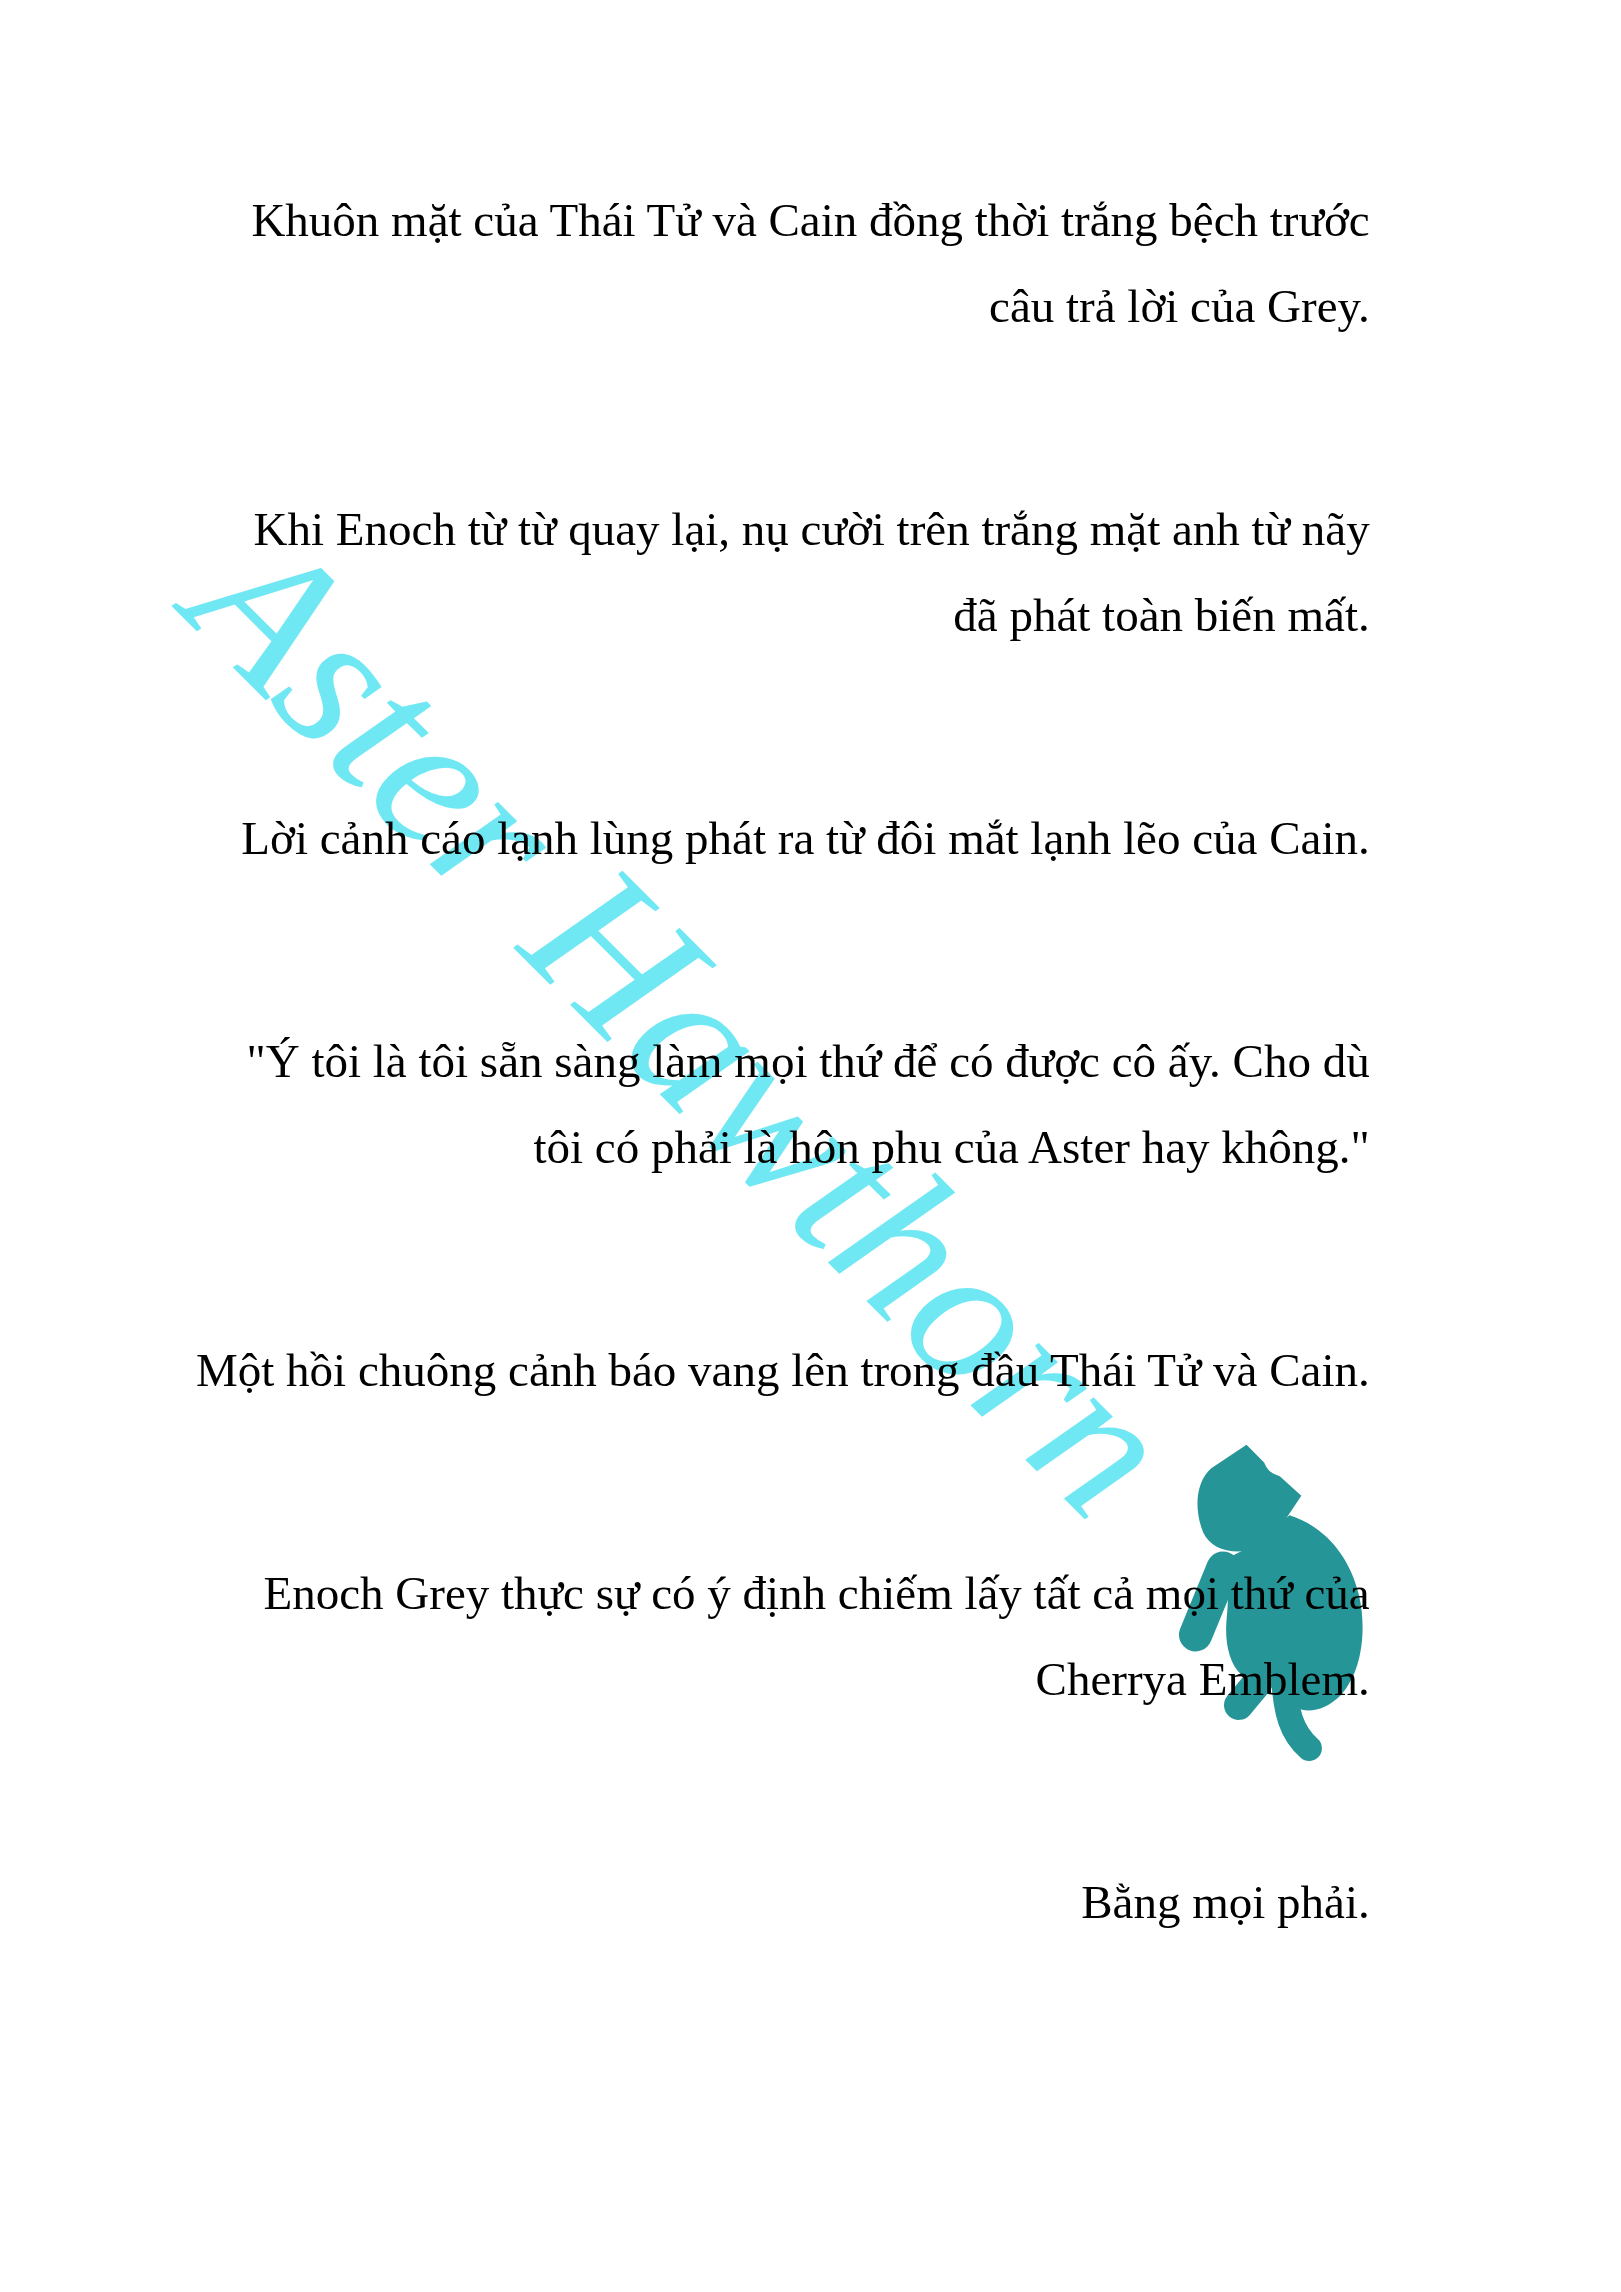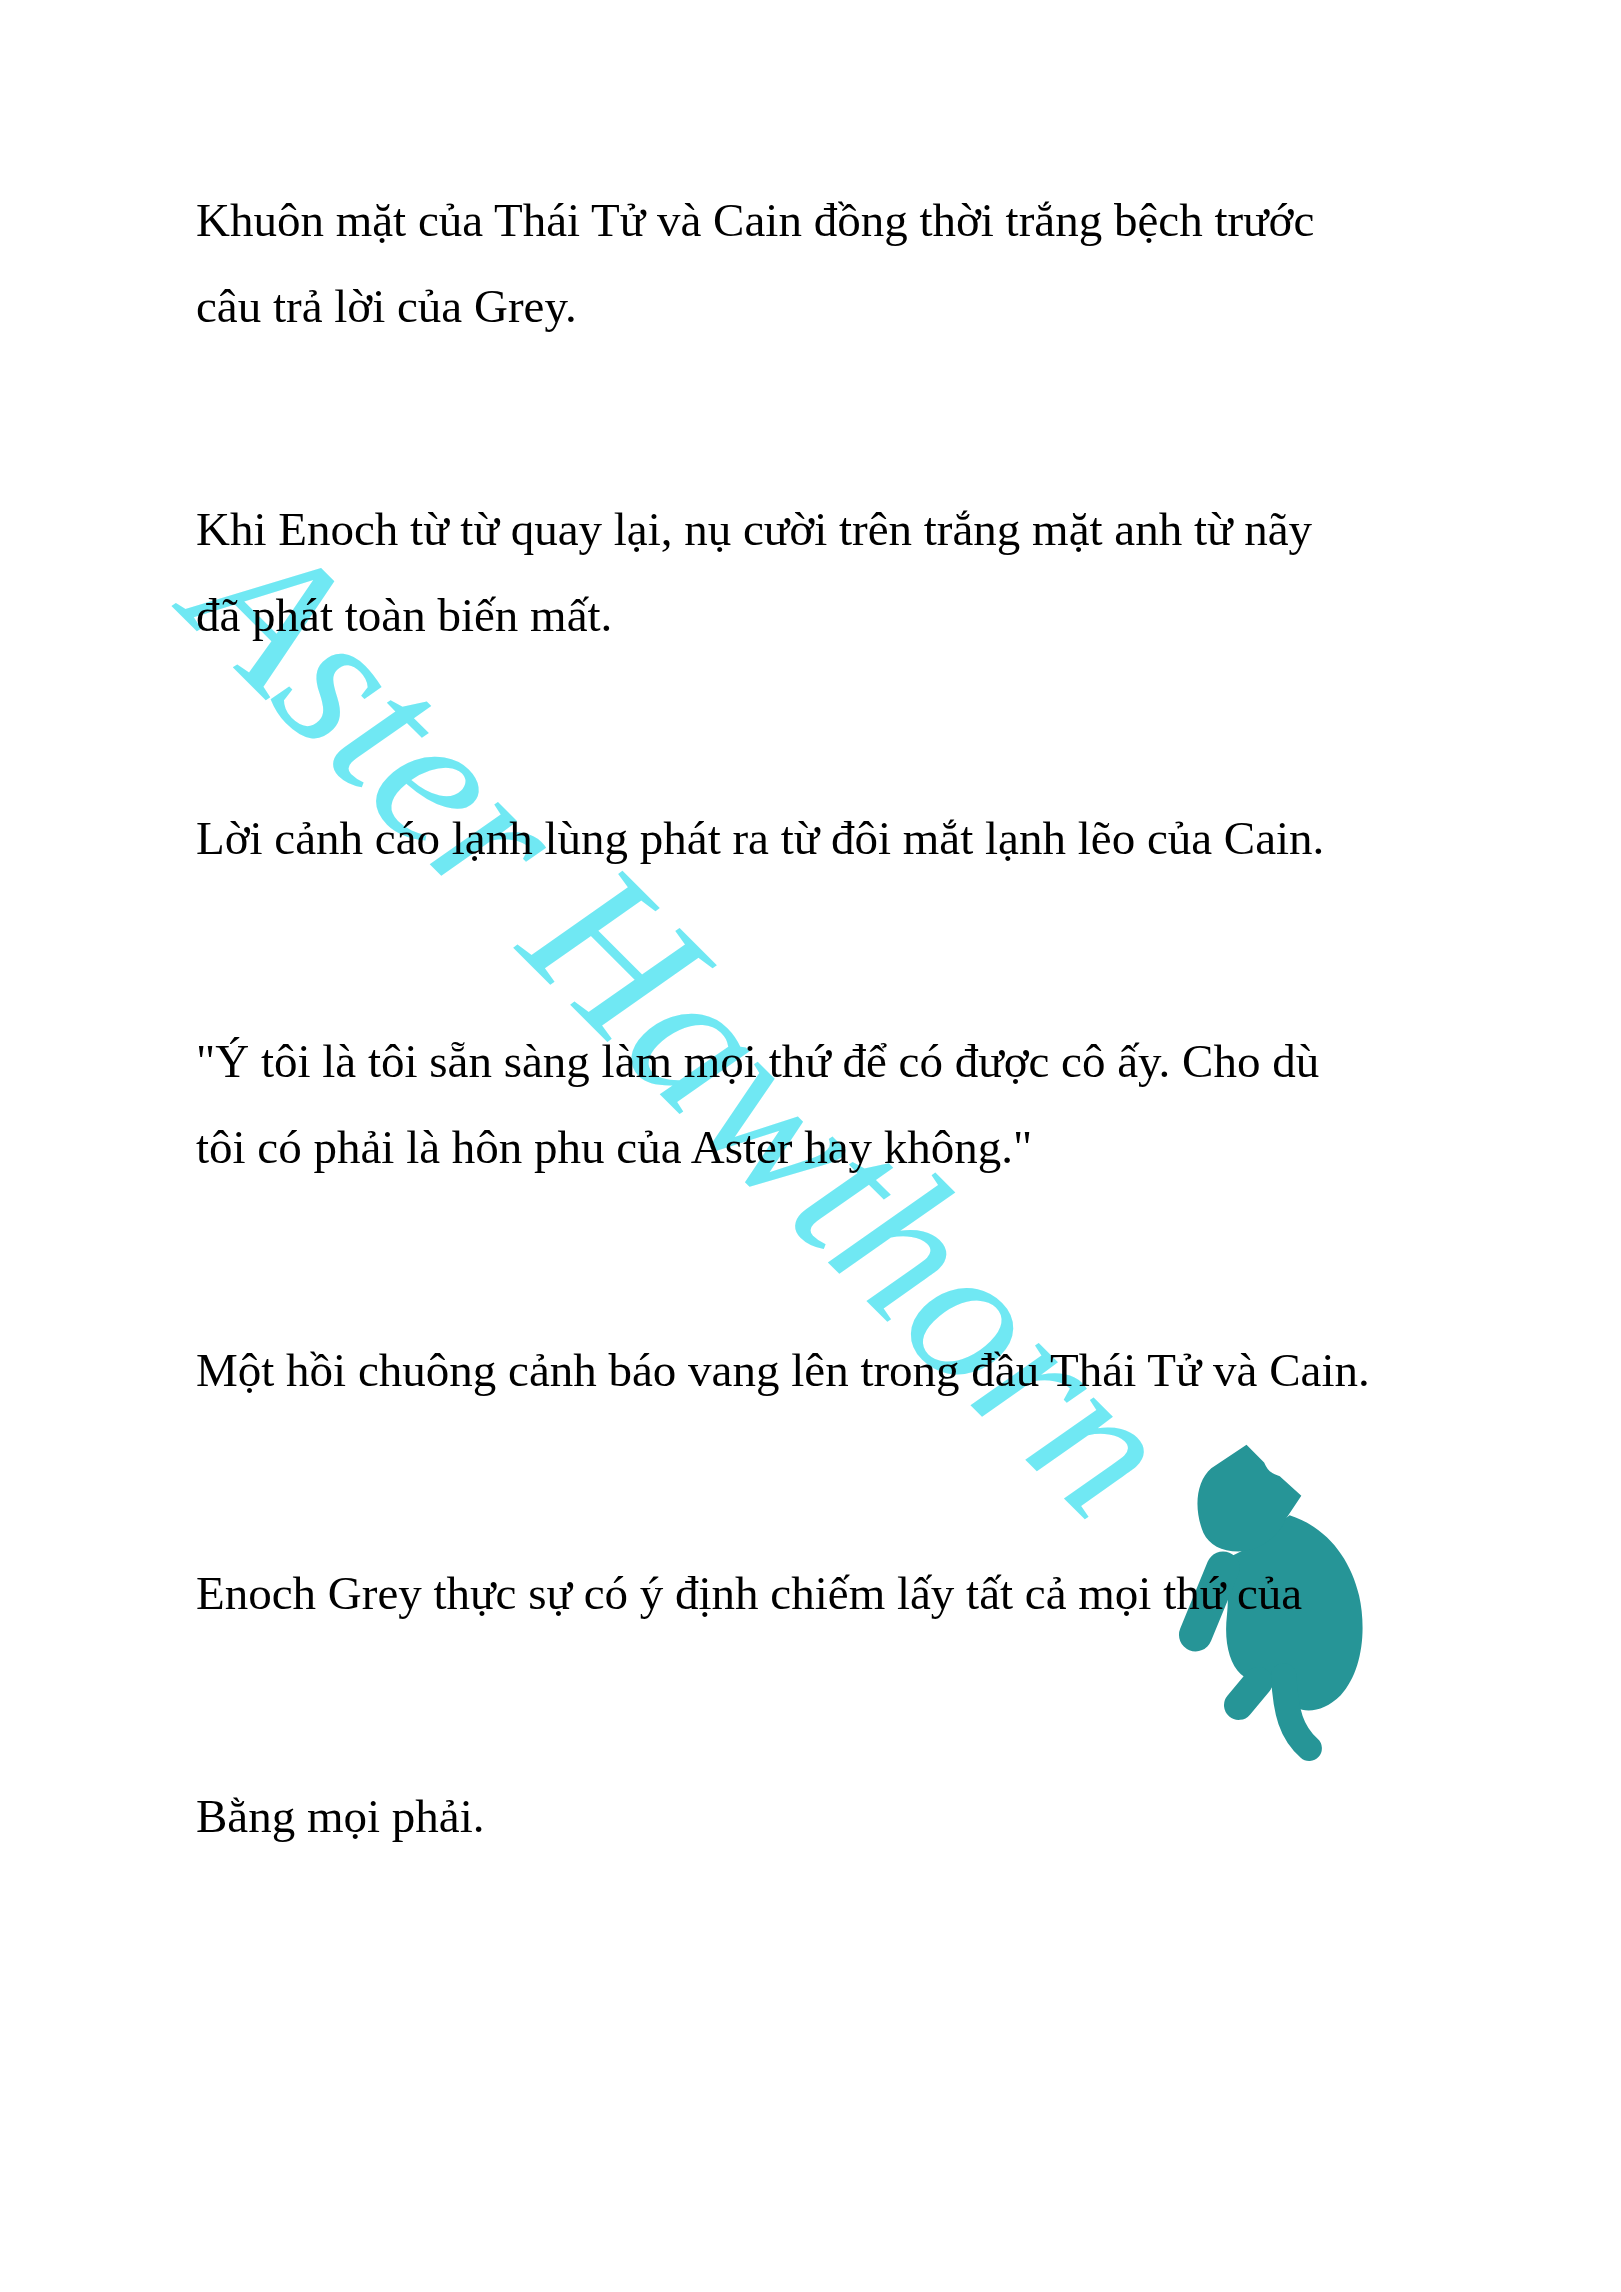--- a/index.html
+++ b/index.html
@@ -45,21 +45,21 @@
   .doc-body{
     position:absolute;
     left:196px;top:177px;
     z-index:3;
     color:#000000;
     font-size:47px;
     line-height:86px;
   }
   .paragraph{margin:0 0 137px 0;}
   .paragraph:last-child{margin-bottom:0;}
-  .text-line{white-space:nowrap;}
+  .text-line{white-space:nowrap;text-align:right;}
 </style>
 </head>
 <body>
 
 <div class="page">
 
   <div class="watermark">Aster Hawthorn</div>
 
   <svg class="cat" viewBox="0 0 200 330" aria-hidden="true">
 
@@ -106,20 +106,21 @@
       </div>
       <div class="paragraph">
         <div class="text-line">"Ý tôi là tôi sẵn sàng làm mọi thứ để có được cô ấy. Cho dù</div>
         <div class="text-line">tôi có phải là hôn phu của Aster hay không."</div>
       </div>
       <div class="paragraph">
         <div class="text-line">Một hồi chuông cảnh báo vang lên trong đầu Thái Tử và Cain.</div>
       </div>
       <div class="paragraph">
         <div class="text-line">Enoch Grey thực sự có ý định chiếm lấy tất cả mọi thứ của</div>
+        <div class="text-line">Cherrya Emblem.</div>
       </div>
       <div class="paragraph">
         <div class="text-line">Bằng mọi phải.</div>
       </div>
     </div>
 
 </div>
 
 
 </body></html>

